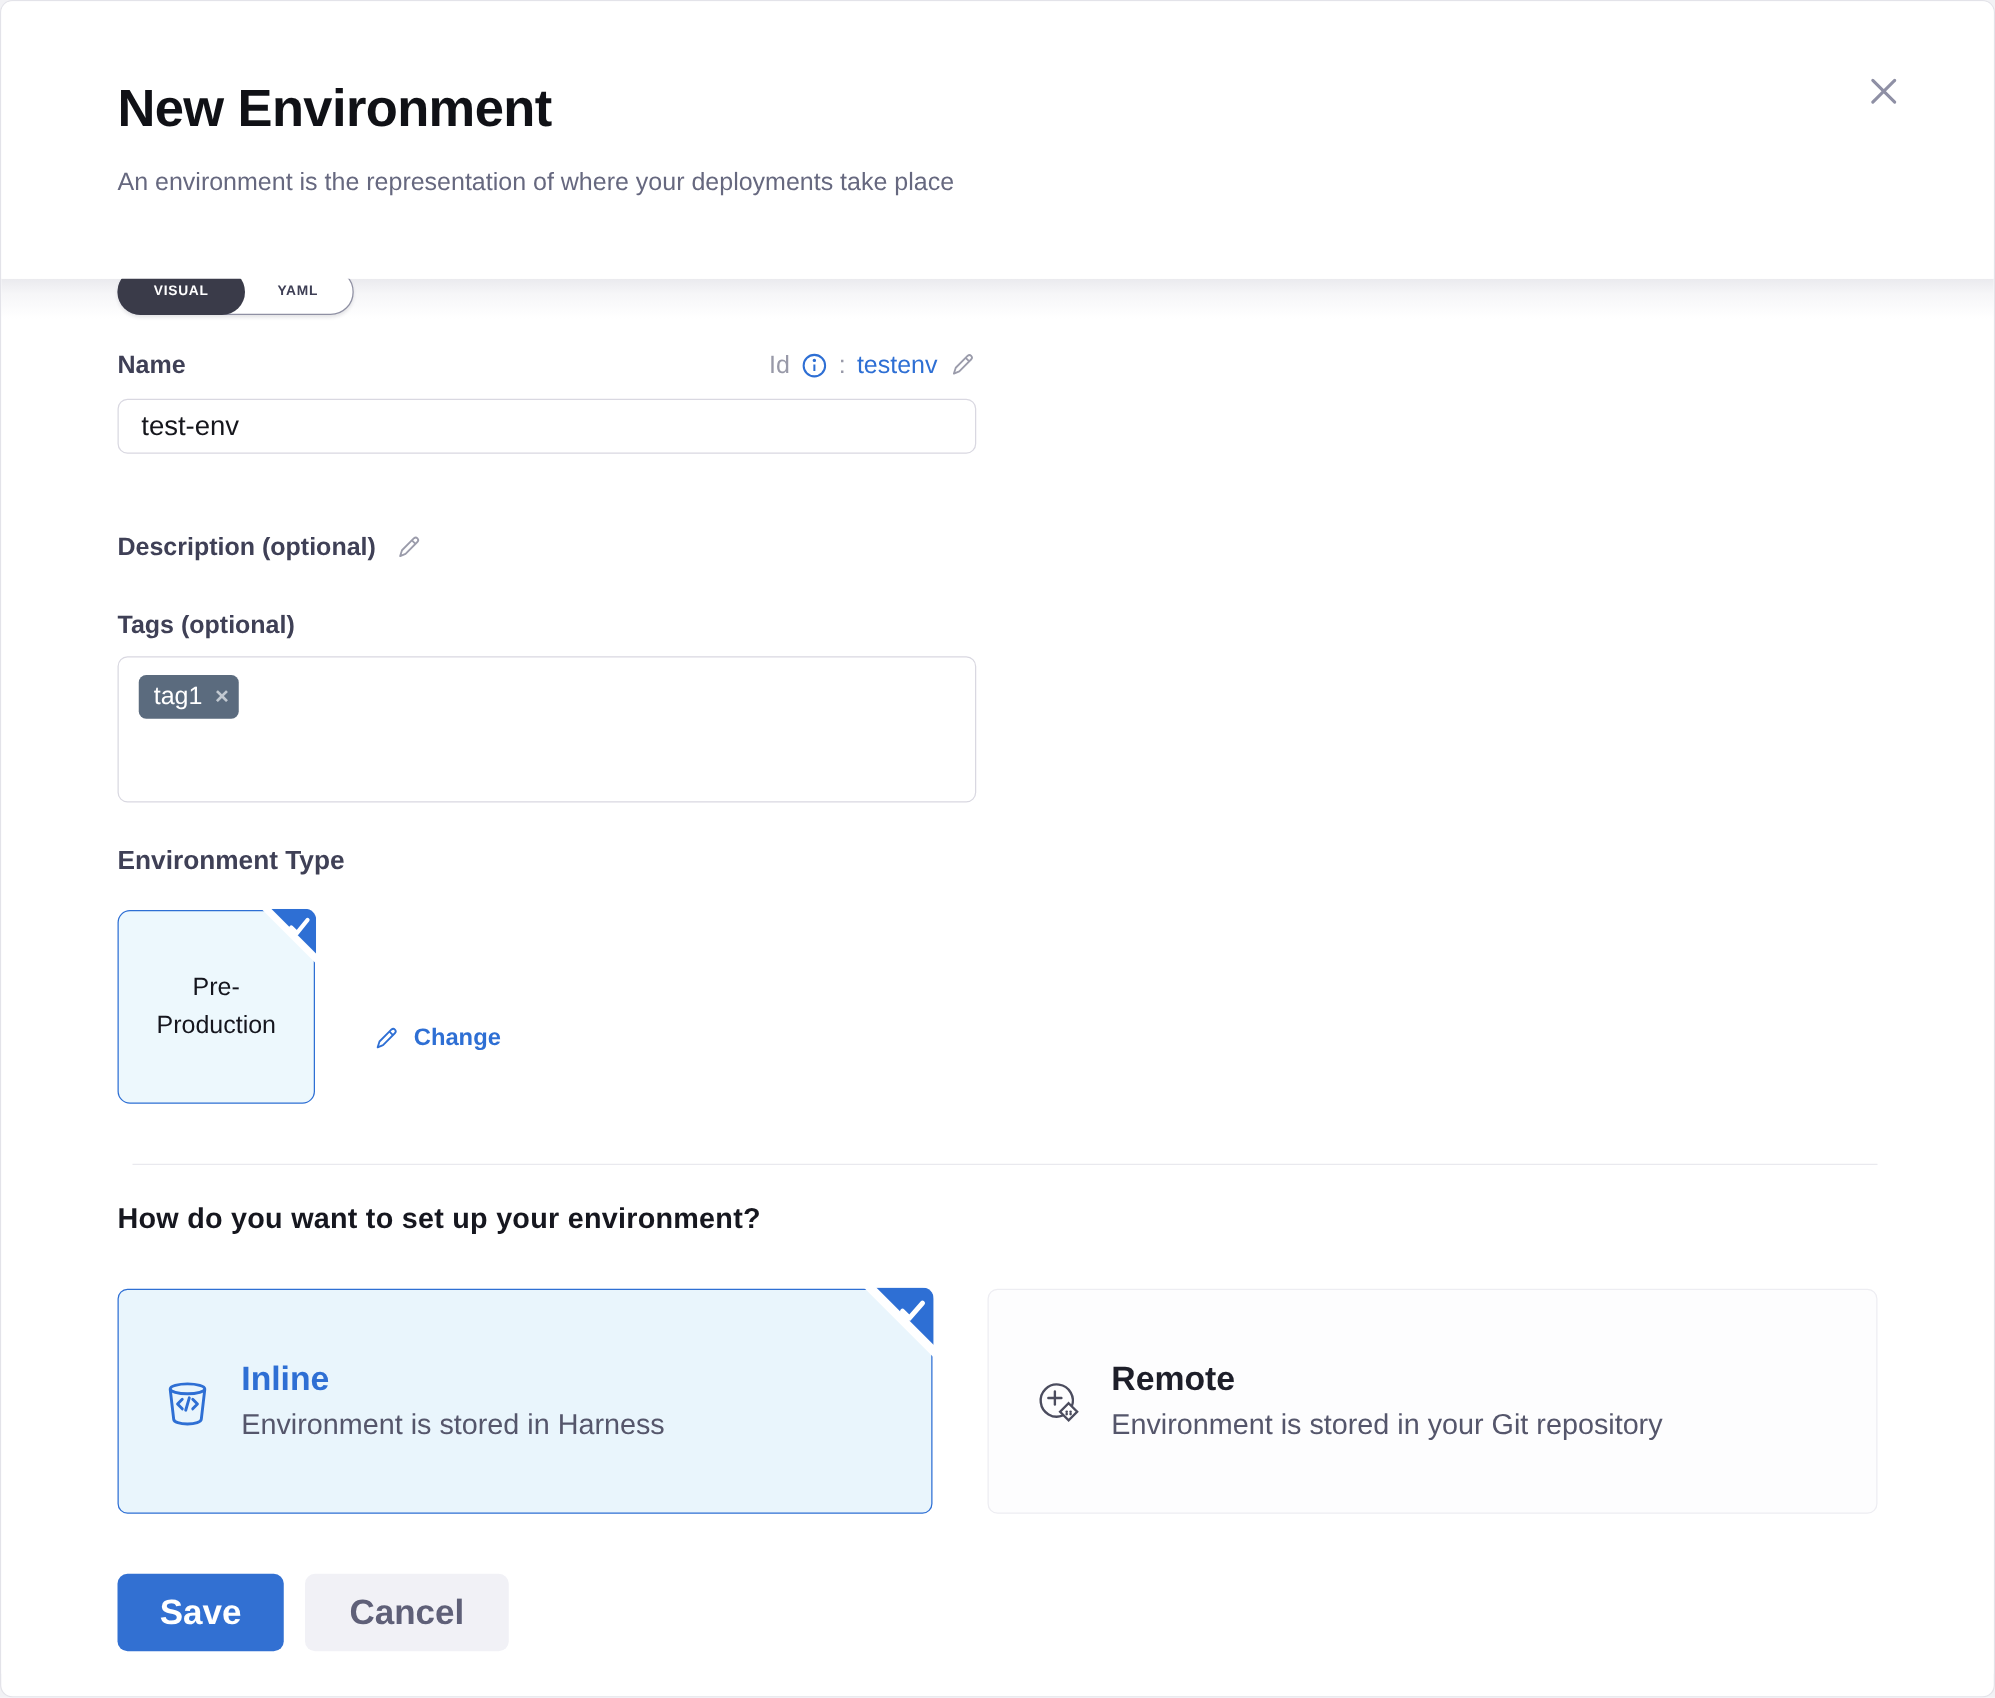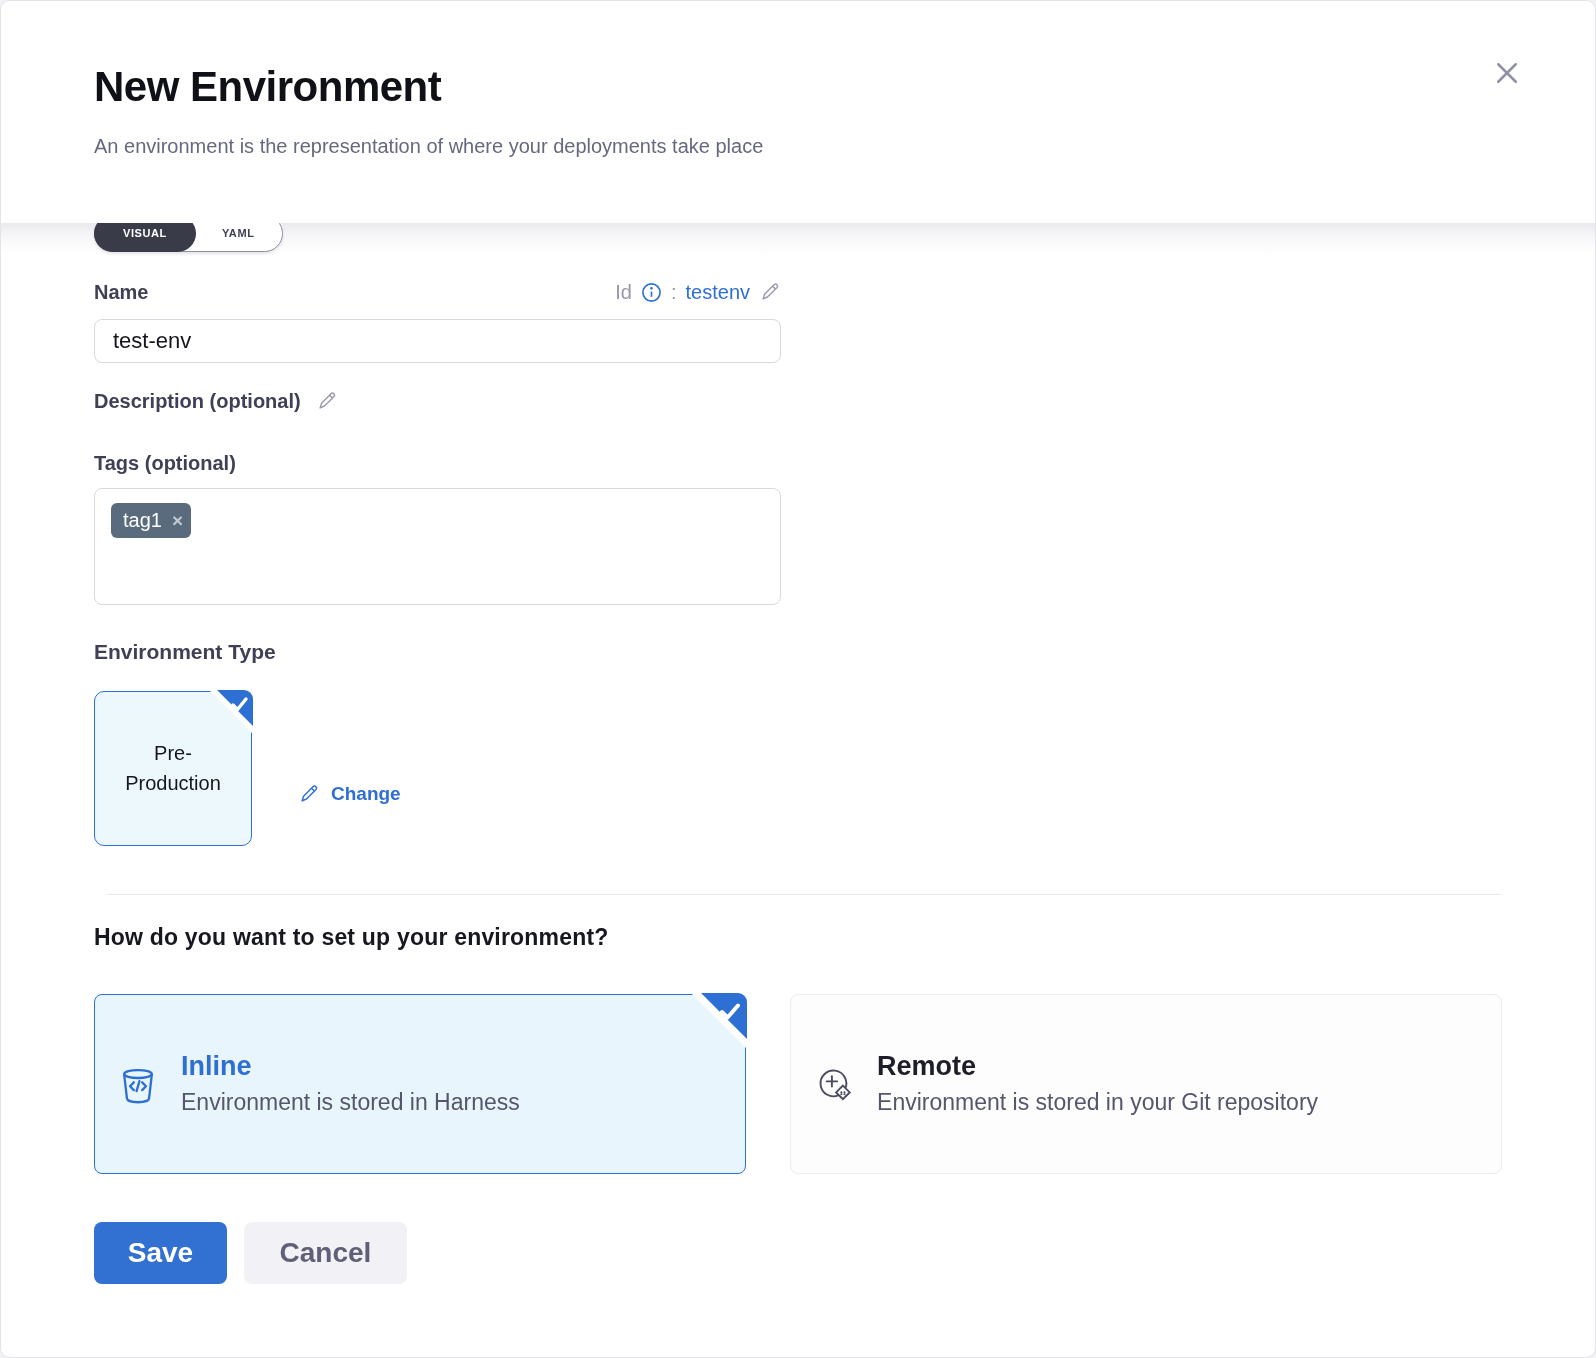--- a/index.html
+++ b/index.html
@@ -29,21 +29,21 @@
   .name-row { width:687px; margin-top:29px; display:flex; justify-content:space-between; }
   .label { font-size:20px; font-weight:600; color:#3f4056; }
   .id-row { display:flex; align-items:center; gap:9px; font-size:20px; color:#9899a8; }
   .id-value { color:#2e6fd4; }
   .icon-info { width:21px; height:21px; color:#2e6fd4; }
   .icon-pencil { width:22px; height:22px; color:#9b9cab; cursor:pointer; }
   .icon-pencil.blue { color:#2e6fd4; }
   .text-input { width:687px; height:44px; margin-top:15px; border:1px solid #d9d8e1; border-radius:8px;
     font-family:"Liberation Sans",sans-serif; font-size:22px; color:#15161c; padding:0 18px; outline:none; display:block; }
   
-  .desc-row { margin-top:27px; display:flex; align-items:center; gap:15px;text-align:right; }
+  .desc-row { margin-top:64px; display:flex; align-items:center; gap:15px;text-align:right; }
   .tags-label { margin-top:39px; }
   .tags-box { width:687px; height:117px; margin-top:13px; border:1px solid #d9d8e1; border-radius:8px;
     padding:14px 16px; background:#fff; cursor:text; }
   .chip { display:inline-flex; align-items:center; gap:10px; background:#5b6b7e; color:#fff;
     border-radius:6px; padding:6px 8px 6px 12px; font-size:20px; }
   .chip-x { color:#c2c9d1; font-size:19px; font-weight:700; cursor:pointer; line-height:1; }
   
   .envtype-label { margin-top:35px; font-size:21px; }
   .envtype-row { margin-top:27px; display:flex; gap:46px; }
   .type-card { width:158px; height:155px; background:#edf8fd; border:1.5px solid #2e6fd4; border-radius:10px;
@@ -51,21 +51,21 @@
     font-size:20px; color:#15161e; line-height:1.5; padding:0 12px; cursor:pointer; }
   .corner { position:absolute; top:-1.5px; right:-1.5px; overflow:hidden; border-top-right-radius:9px; }
   .corner svg { display:block; }
   .change-link { display:flex; align-items:center; gap:11px; margin-top:52px; color:#2e6fd4;
     font-size:19px; font-weight:600; cursor:pointer; background:none; border:none; font-family:inherit; }
   .divider { margin-top:48px; margin-left:12px; border:none; border-top:1px solid #e9e9ee; }
   
   .setup-heading { margin-top:29px; font-size:23px; font-weight:700; color:#16171f; letter-spacing:.2px; }
   .options-row { margin-top:43px; display:flex; gap:44px; }
   .option-card { height:180px; border-radius:8px; position:relative; display:flex; align-items:center;
-    gap:20px; padding-left:20px; cursor:pointer; }
+    gap:20px; padding-left:32px; cursor:pointer; }
   .option-card.selected { width:653px; background:#e9f5fc; border:1.5px solid #2e6fd4; }
   .option-card.plain { width:713px; background:#fdfdfe; border:1px solid #ededf2; }
   .opt-icon { width:46px; display:flex; justify-content:center; }
   .opt-title { font-size:27px; font-weight:700; color:#1d1e29; }
   .option-card.selected .opt-title { color:#2e6fd4; }
   .opt-desc { margin-top:7px; font-size:23px; color:#55566b; }
   
   .footer { margin-top:48px; display:flex; gap:17px; }
   .btn { height:62px; border:none; border-radius:8px; font-family:inherit; font-size:28px; font-weight:700; cursor:pointer; }
   .btn-save { width:133px; background:#3270d2; color:#fff; }

